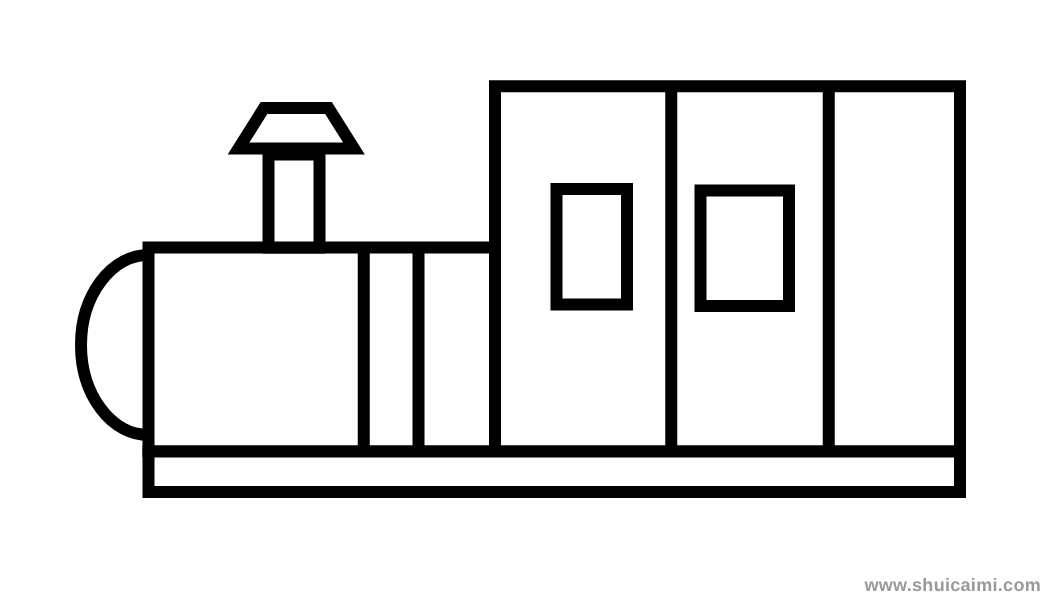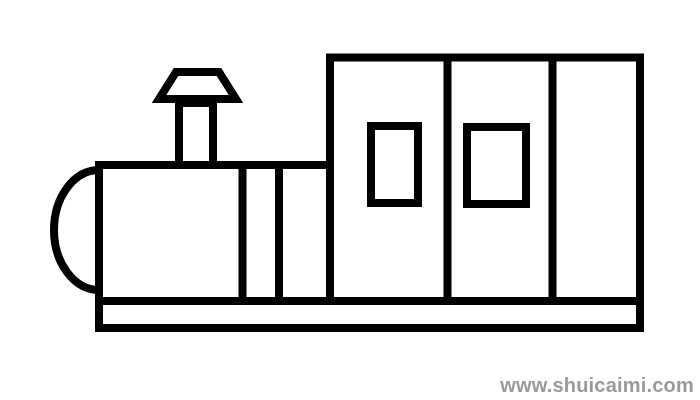--- a/index.html
+++ b/index.html
@@ -31,21 +31,21 @@
   .line {
     stroke: var(--stroke-color);
     fill: none;
     stroke-width: var(--stroke-w);
     stroke-linecap: butt;
   }
   .watermark {
     position: absolute;
     right: 6px;
     bottom: 3px;
-    font-size: 20px;
+    font-size: 12px;
     font-weight: 700;
     letter-spacing: 0.2px;
     color: var(--wm-color);
     user-select: none;
   }
 </style>
 </head>
 <body>
 
 <div class="stage">

